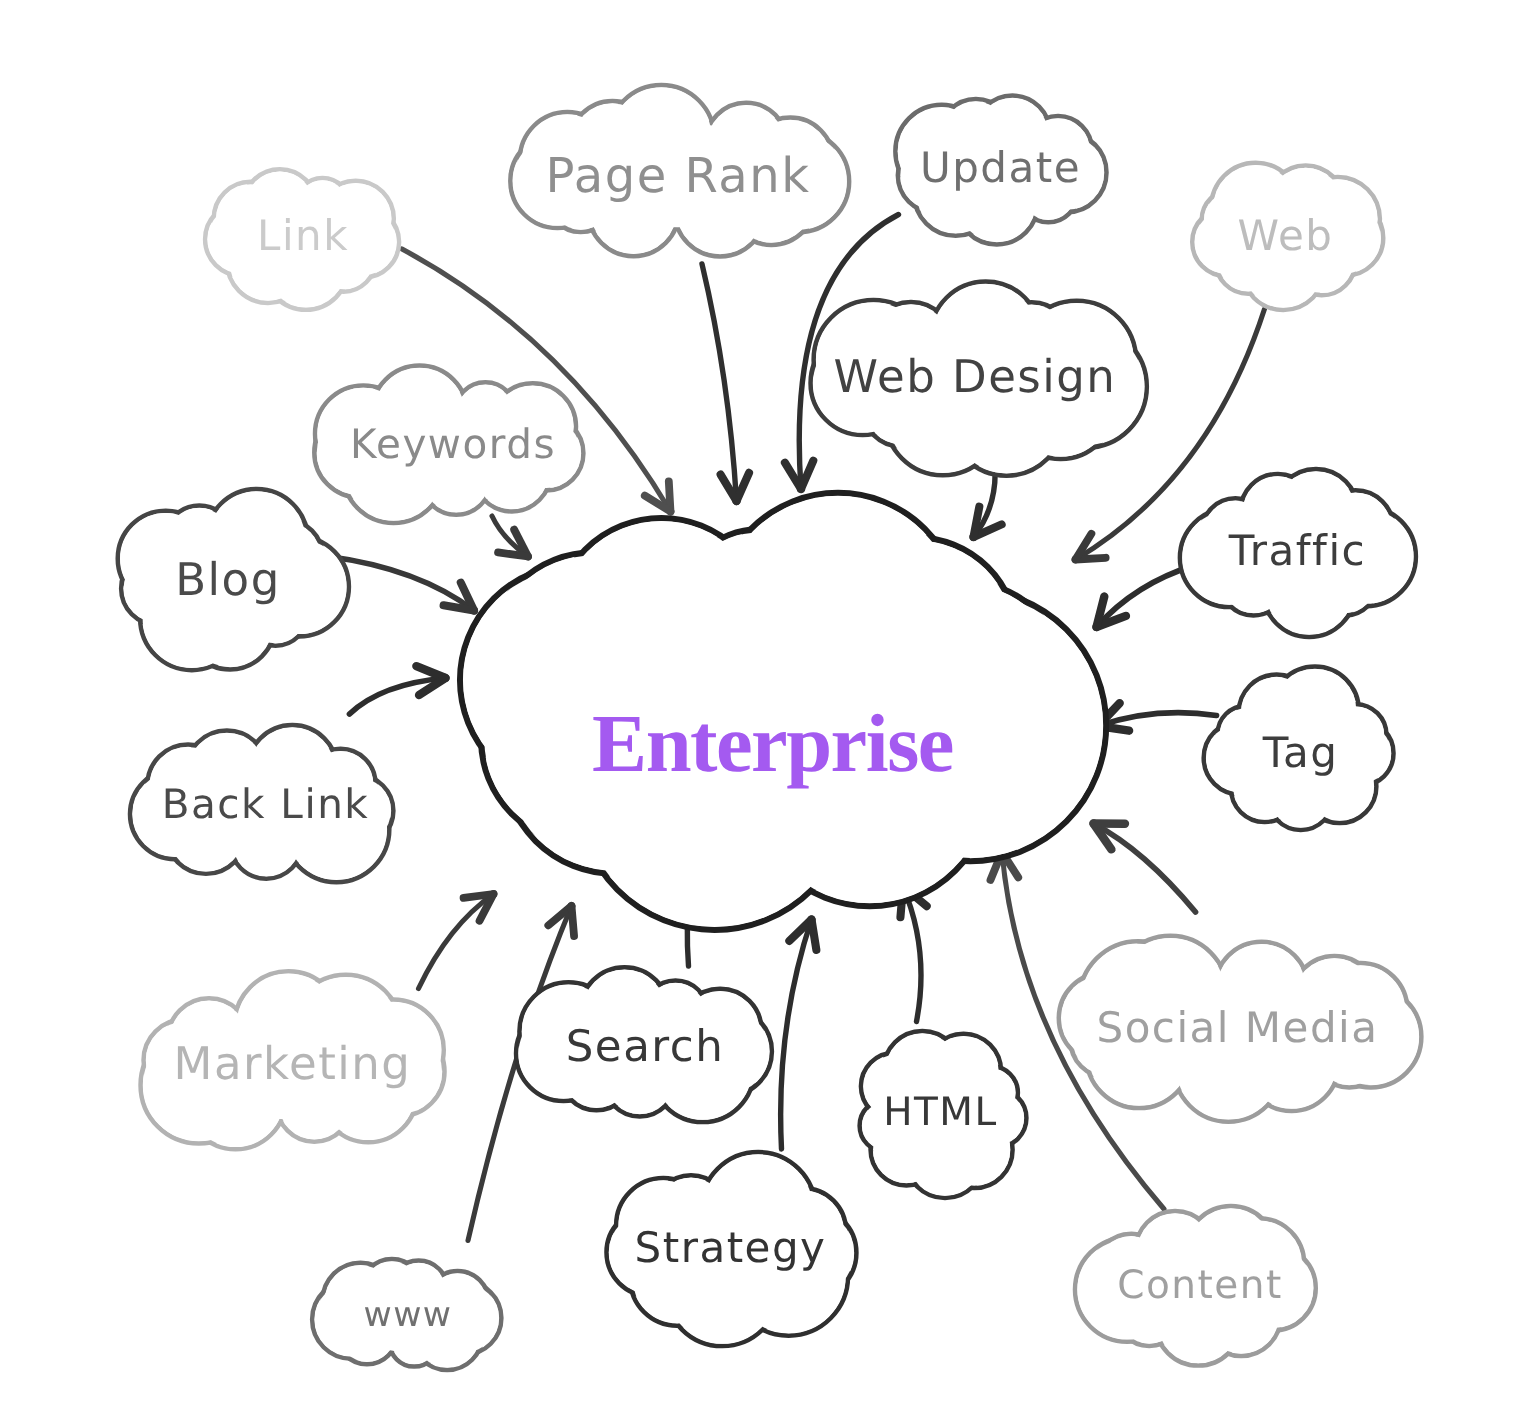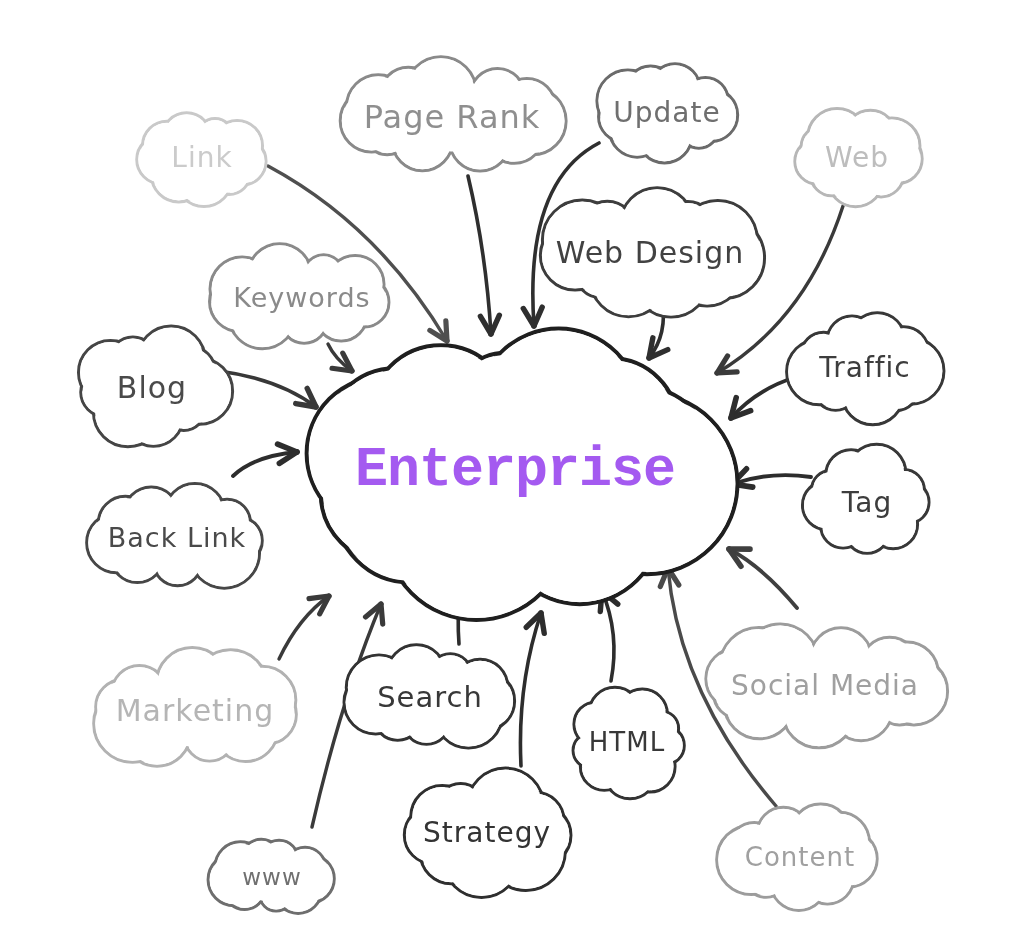--- a/index.html
+++ b/index.html
@@ -1,22 +1,22 @@
 <!DOCTYPE html>
 <html><head>
 <meta charset="utf-8">
 <style>
   html,body{margin:0;padding:0;background:#fff;}
   .canvas{position:relative;width:1024px;height:948px;background:#ffffff;overflow:hidden;
           font-family:"DejaVu Sans", sans-serif;}
   #scene{position:absolute;left:0;top:0;}
   #scene text{font-family:"DejaVu Sans", sans-serif;letter-spacing:1px;}
-  .center-label{position:absolute;left:515px;top:471px;transform:translate(-50%,-50%);
+  .center-label{position:absolute;left:515px;top:496px;transform:translate(-50%,-50%);
     text-align:center;font-weight:bold;font-size:55px;line-height:0.95;letter-spacing:-1px;
-    font-family:Liberation Mono, monospace;white-space:nowrap;}
+    font-family:Liberation Serif, serif;white-space:nowrap;}
   .center-label span{display:block;}
 </style>
 </head>
 <body>
 
 <div class="canvas">
   <svg id="scene" width="1024" height="948" viewBox="0 0 1024 948">
       <g>
         <path d="M268,166 Q378,225 447,341" fill="none" stroke="#4f4f4f" stroke-width="3.4" stroke-linecap="round"></path>
         <path d="M447,341 L445.8605322293609,320.892259868407" stroke="#4f4f4f" stroke-width="5.2" stroke-linecap="round" fill="none"></path>

